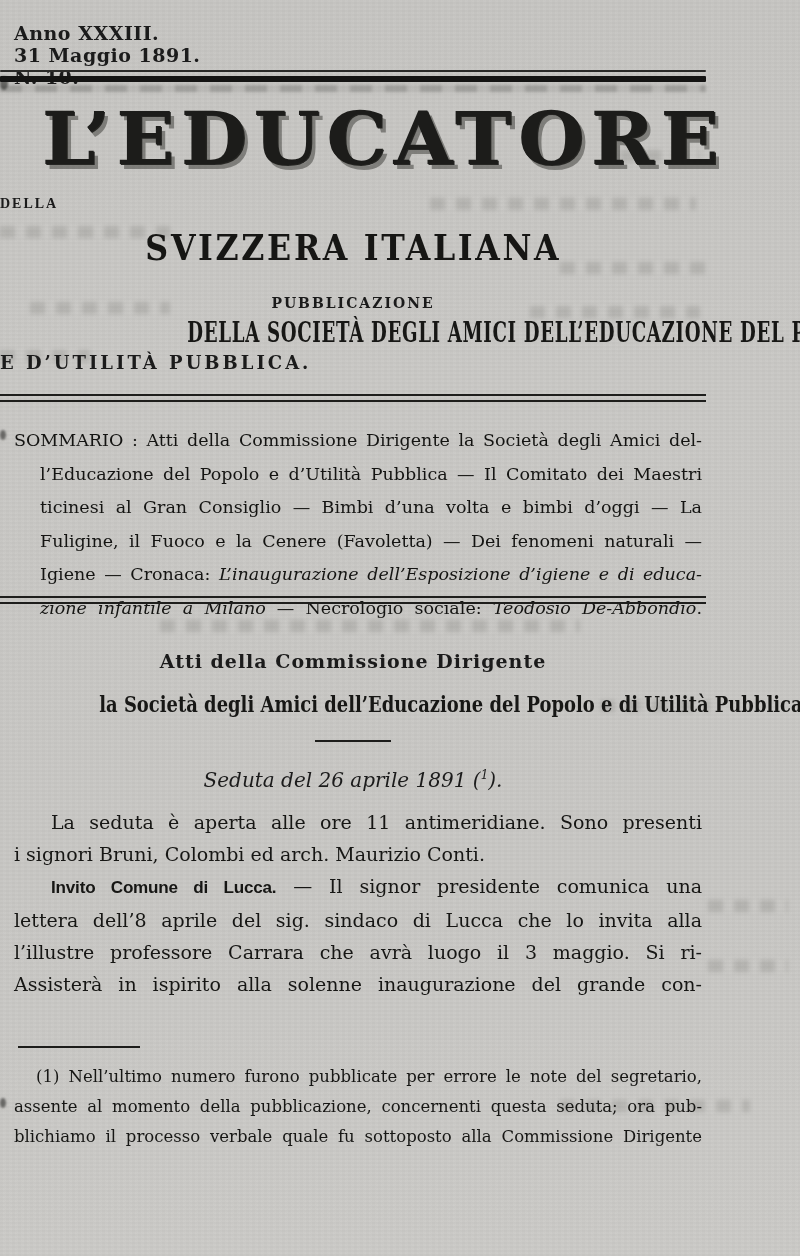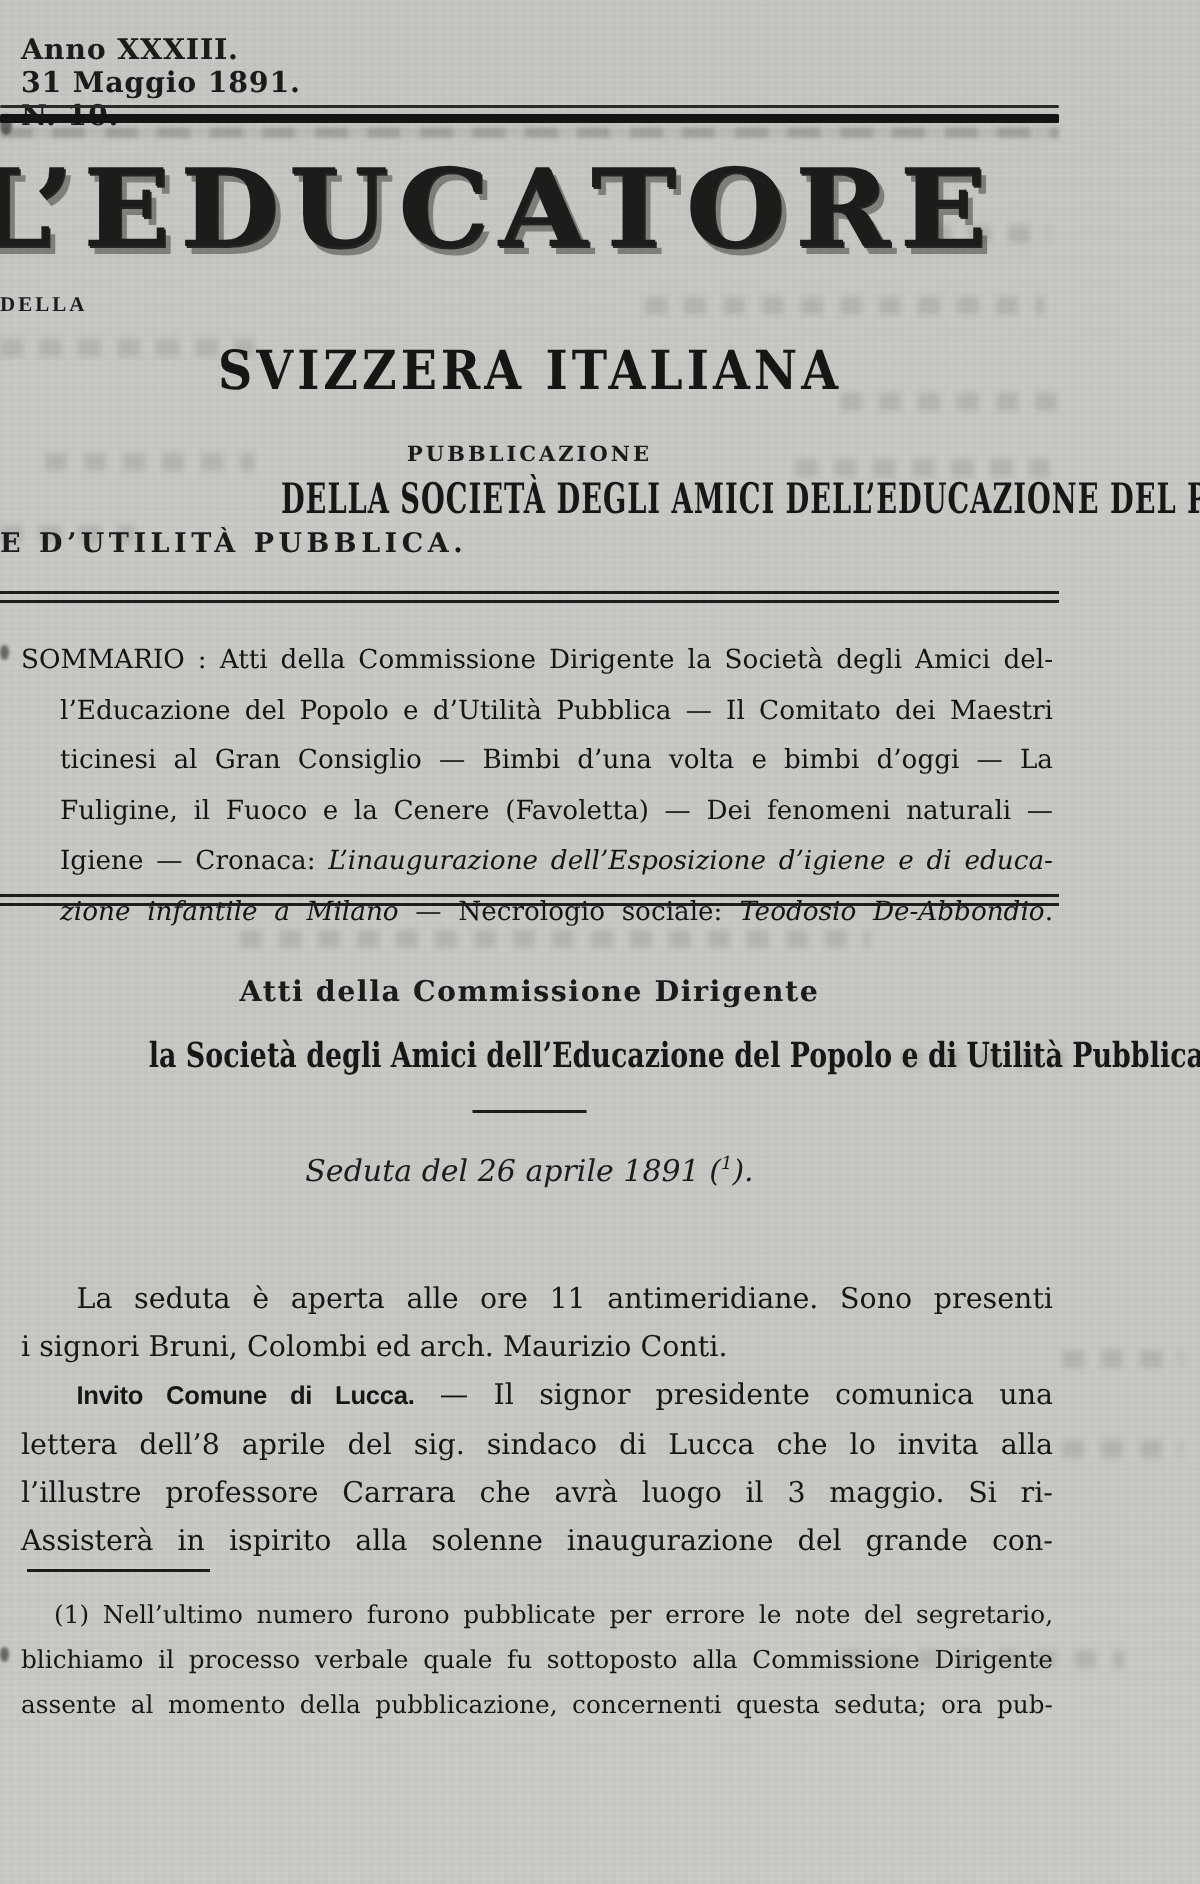--- a/index.html
+++ b/index.html
@@ -20,21 +20,21 @@
   .head-rules{top:70px;}
   .r-thin{height:2px;background:#2a2a28;margin-bottom:4px;border-radius:2px;}
   .r-thick{height:6px;background:#141413;margin-bottom:3px;border-radius:1px;}
   .r-bleed{height:7px;opacity:.45;filter:blur(1.5px);
     background:repeating-linear-gradient(90deg,rgba(45,45,42,.55) 0 22px,rgba(45,45,42,.18) 22px 35px);}
   .rule-double{height:4px;border-top:2px solid #1e1e1c;border-bottom:2px solid #1e1e1c;}
   .rd1{top:394px;} .rd2{top:596px;}
   .rule-short{top:740px;height:2px;width:76px;left:315px;background:#1d1d1b;}
   .rule-foot{top:1046px;height:2px;width:122px;left:18px;background:#1d1d1b;}
   
-  .masthead{top:96px;text-align:left;}
+  .masthead{top:96px;text-align:right;}
   .masthead .big{display:inline-block;font-size:72px;font-weight:700;letter-spacing:6px;
     transform:scaleX(1.06);white-space:nowrap;color:#1c1c1a;
     text-shadow:4px 5px 0 rgba(40,40,36,.45),1px 1px 0 rgba(20,20,18,.9);}
   .della{top:196px;text-align:left;font-size:14px;font-weight:700;letter-spacing:2px;font-family:Liberation Serif, serif;}
   .region{top:226px;text-align:center;}
   .region span{display:inline-block;font-size:36px;font-weight:700;letter-spacing:3px;
     transform:scaleX(.88);white-space:nowrap;color:#161614;}
   .pubb{top:295px;text-align:center;font-size:14px;font-weight:700;letter-spacing:2px;}
   .society{top:316px;text-align:center;}
   .society span{display:inline-block;font-size:28px;font-weight:700;transform:scaleX(.65);
@@ -44,21 +44,21 @@
   .sommario{top:424px;left:14px;width:688px;font-size:17.5px;line-height:33.5px;color:#141412;
     padding-left:26px;box-sizing:border-box;}
   .sommario .tline.first{text-indent:-26px;}
   
   .art-head{top:650px;text-align:center;font-size:19px;font-weight:700;letter-spacing:1px;}
   .art-sub{top:690px;text-align:center;}
   .art-sub span{display:inline-block;font-size:23px;font-weight:700;transform:scaleX(.78);
     white-space:nowrap;color:#171715;}
   .session{top:768px;text-align:center;font-size:20px;}
   
-  .bodytext{top:850px;left:14px;width:688px;font-size:19px;line-height:32px;color:#161614;}
+  .bodytext{top:806px;left:14px;width:688px;font-size:19px;line-height:32px;color:#161614;}
   .para .tline.first{text-indent:37px;}
   .footnote{top:1062px;left:14px;width:688px;font-size:16.5px;line-height:30px;color:#161614;}
   .footnote .tline.first{text-indent:22px;}
   
   .tline{text-align:justify;text-align-last:justify;}
   .tline.last{text-align-last:left;}
   .i{font-style:italic;}
   .sup{vertical-align:super;font-size:.6em;line-height:0;}
   .lbl{font-family:"Liberation Sans","DejaVu Sans",sans-serif;font-weight:700;font-size:.9em;letter-spacing:-.2px;}
   
@@ -142,16 +142,16 @@
         <div class="tline first"><span class="lbl">Invito Comune di Lucca.</span><span> — Il signor presidente comunica una</span></div>
         <div class="tline"><span>lettera dell’8 aprile del sig. sindaco di Lucca che lo invita alla</span></div>
         <div class="tline"><span>l’illustre professore Carrara che avrà luogo il 3 maggio. Si ri-</span></div>
         <div class="tline"><span>Assisterà in ispirito alla solenne inaugurazione del grande con-</span></div>
       </div>
   </div>
 
   <div class="col rule-foot" style="position:absolute"></div>
   <div class="col footnote">
       <div class="tline first"><span>(1) Nell’ultimo numero furono pubblicate per errore le note del segretario,</span></div>
+      <div class="tline"><span>assente al momento della pubblicazione, concernenti questa seduta; ora pub-</span></div>
       <div class="tline"><span>blichiamo il processo verbale quale fu sottoposto alla Commissione Dirigente</span></div>
-      <div class="tline"><span>assente al momento della pubblicazione, concernenti questa seduta; ora pub-</span></div>
     </div>
 </div>
 
 </body></html>

